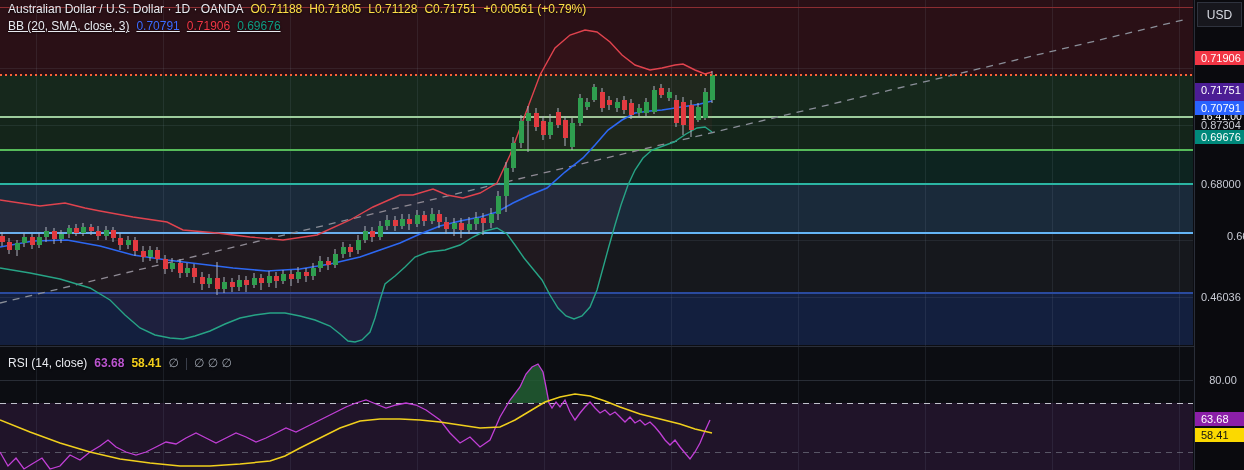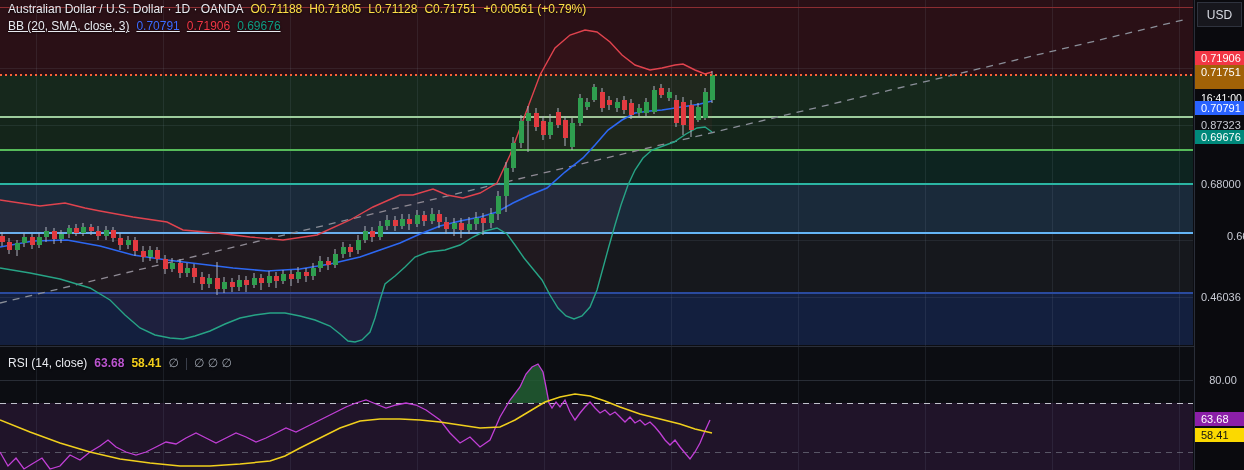--- a/index.html
+++ b/index.html
@@ -315,23 +315,23 @@
     <span class="legend-divider"></span>
     <span class="v-gray">∅ ∅ ∅</span>
   </div>
 
   <div id="separator"></div>
 
   <div id="axis">
     <div id="usd-button">USD</div>
     <div id="axis-labels">
         <div class="axis-chip" style="top: 51px; height: 14px; color: rgb(255, 255, 255); background: rgb(242, 54, 69);">0.71906</div>
-        <div class="axis-chip" style="top: 65px; height: 24px; color: rgb(255, 255, 255); background: #a16207;">0.71751<div class="sub">16:41:00</div></div>
+        <div class="axis-chip" style="top: 83px; height: 24px; color: rgb(255, 255, 255); background: #4c1d95;">0.71751<div class="sub">16:41:00</div></div>
         <div class="axis-chip" style="top: 101px; height: 14px; color: rgb(255, 255, 255); background: rgb(41, 98, 255);">0.70791</div>
-        <div class="axis-label" style="top: 118px; height: 14px; color: rgb(201, 203, 212);">0.87323</div>
+        <div class="axis-label" style="top: 118px; height: 14px; color: rgb(201, 203, 212);">0.87304</div>
         <div class="axis-chip" style="top: 130px; height: 14px; color: rgb(255, 255, 255); background: rgb(0, 137, 123);">0.69676</div>
         <div class="axis-label" style="top: 177px; height: 14px; color: rgb(201, 203, 212);">0.68000</div>
         <div class="axis-label" style="top: 229px; height: 14px; color: rgb(201, 203, 212); margin-left: 26px;">0.66000</div>
         <div class="axis-label" style="top: 290px; height: 14px; color: rgb(201, 203, 212);">0.46036</div>
         <div class="axis-label" style="top: 373px; height: 14px; color: rgb(201, 203, 212); text-align: center;">80.00</div>
         <div class="axis-chip" style="top: 412px; height: 14px; color: rgb(255, 255, 255); background: rgb(139, 31, 168);">63.68</div>
         <div class="axis-chip" style="top: 428px; height: 14px; color: rgb(19, 19, 19); background: rgb(251, 217, 0);">58.41</div>
       </div>
   </div>
 

